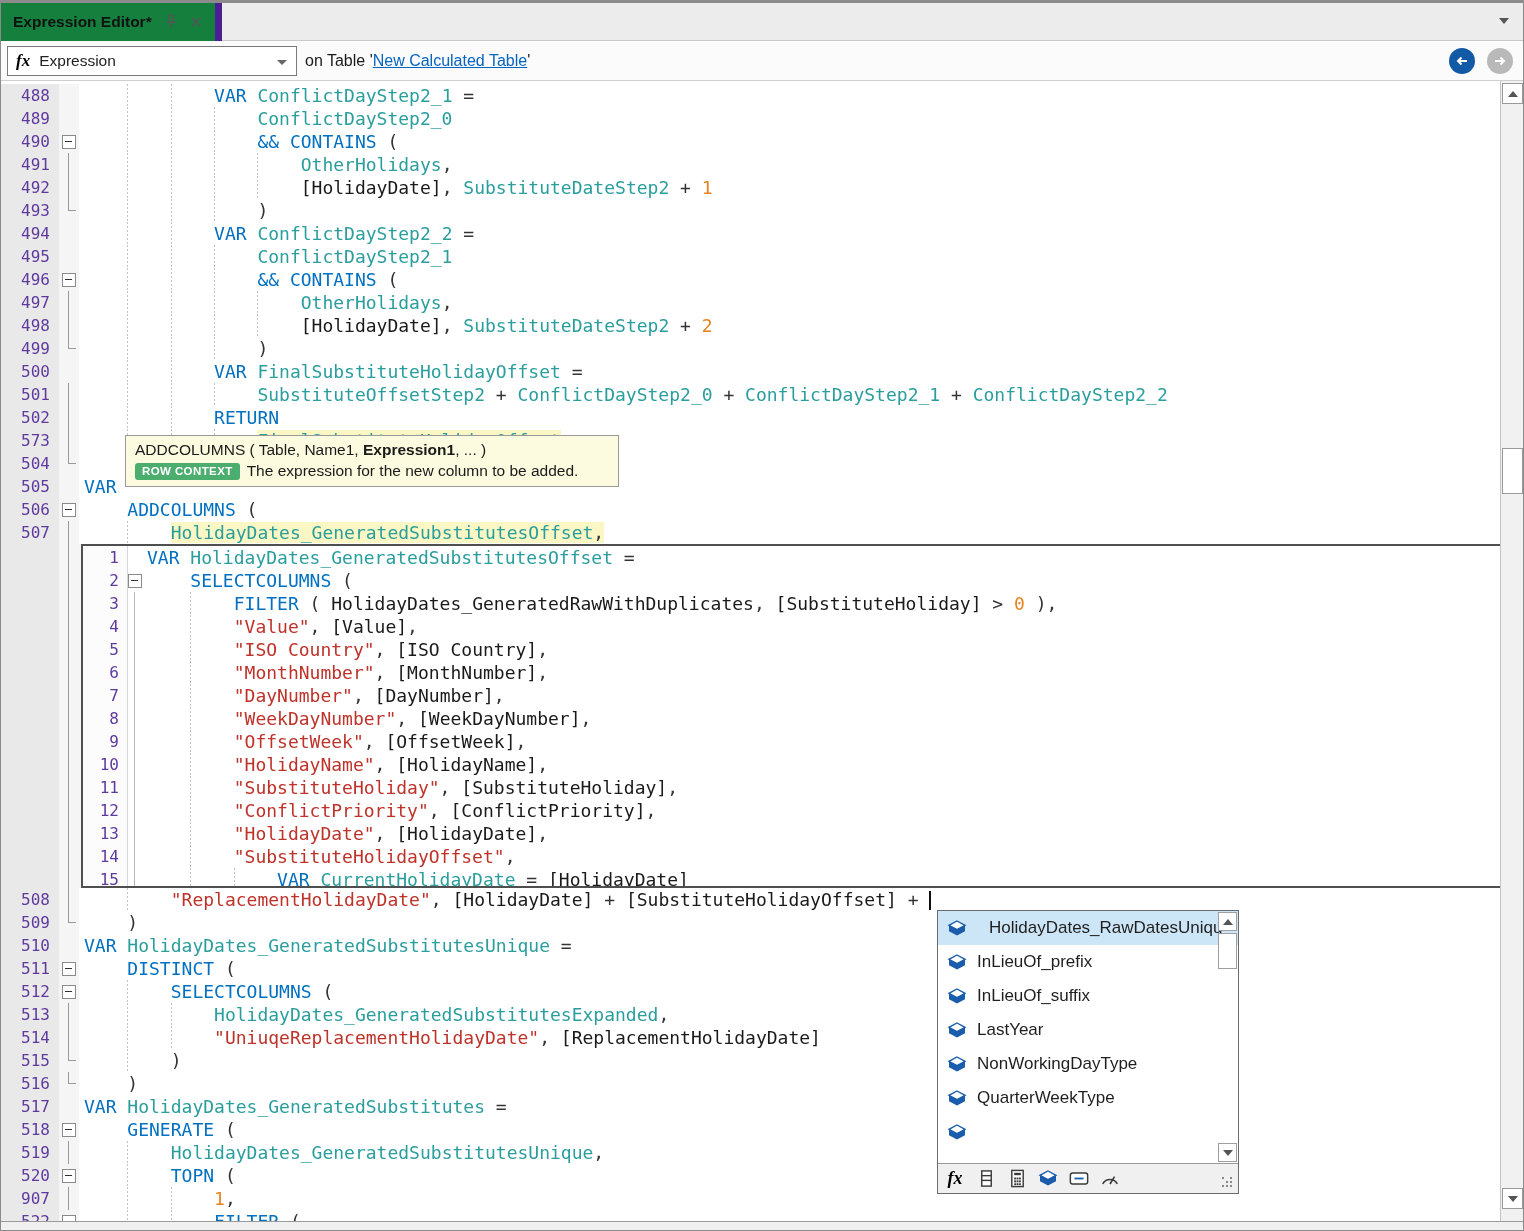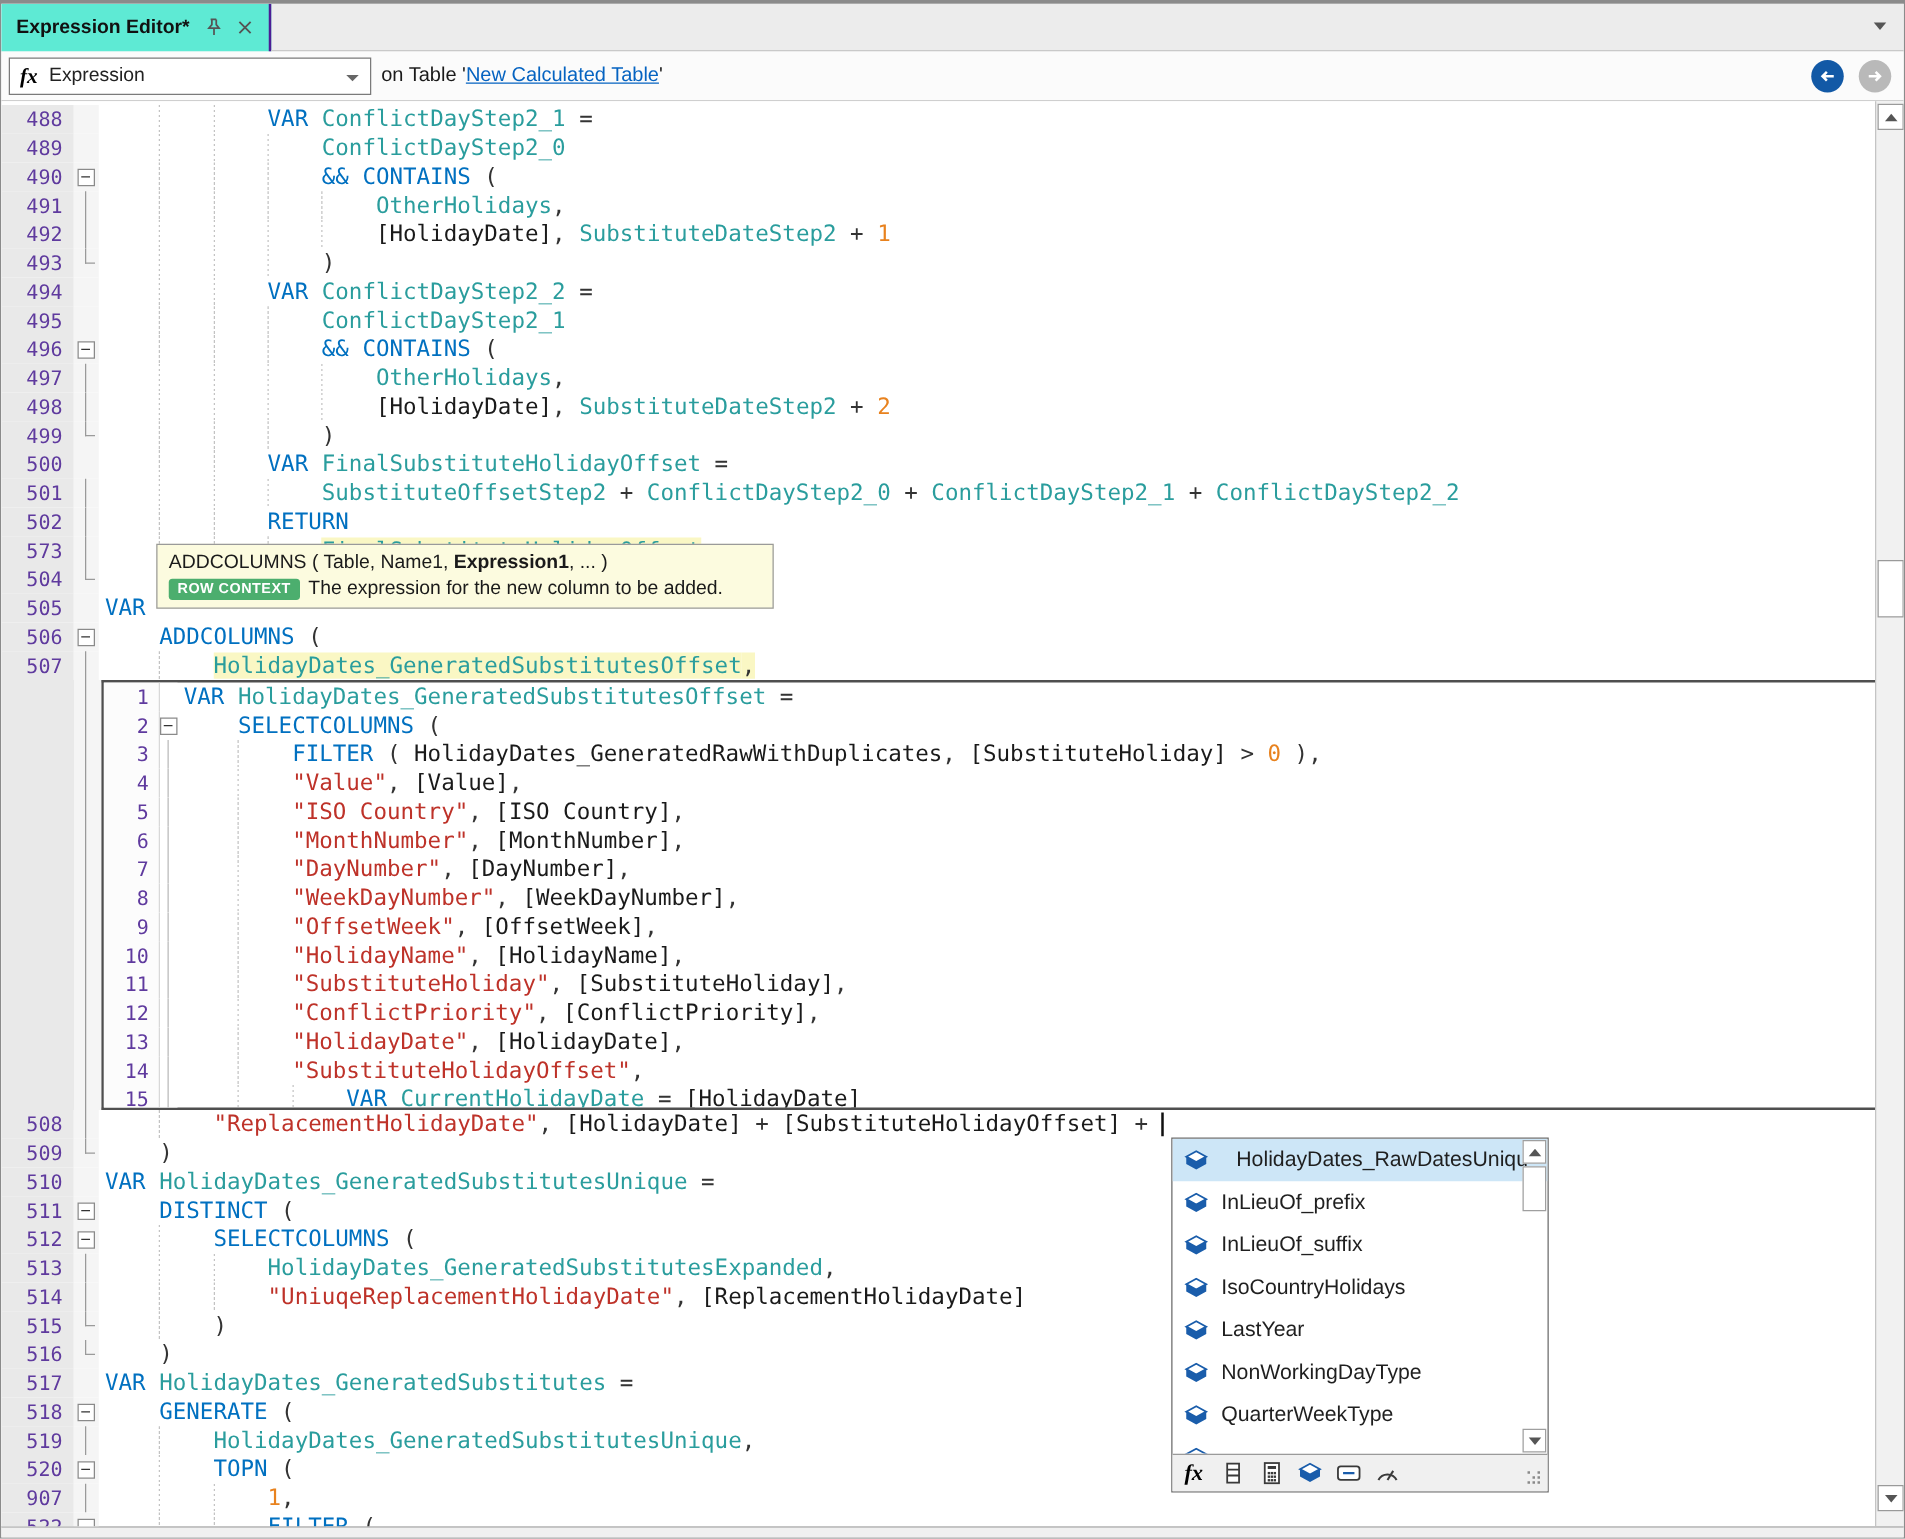--- a/index.html
+++ b/index.html
@@ -7,21 +7,21 @@
   :root{
     --k:#0070C0; --v:#2A9D9D; --t:#1A1A1A; --s:#BE3229; --n:#E8821E; --p:#333333;
     --ln:#5F3A9E; --hl:#FAF7C4; --badge:#4CAE6E; --sel:#CDE6F7; --link:#0563C1;
     --back:#1259A6; --blue:#1A5DAB;
   }
   .window{position:relative;width:1524px;height:1231px;border:1px solid #8b8b8b;border-top:3px solid #8b8b8b;
     display:flex;flex-direction:column;font-family:"Liberation Sans",sans-serif;overflow:hidden;background:#fff;}
 
   
   .tabbar{height:38px;background:#ececec;display:flex;align-items:stretch;position:relative;flex:0 0 auto;}
-  .tab{display:flex;align-items:center;padding:0 12px;background:#5eead4;border-right:2px solid #4c1d95;}
+  .tab{display:flex;align-items:center;padding:0 12px;background:#15803d;border-right:7px solid #4c1d95;}
   .tab-title{font-weight:bold;font-size:15.5px;color:#111;}
   .tab-icon{margin-left:11px;display:inline-flex;cursor:pointer;}
   .tabbar-rest{flex:1;border-bottom:1px solid #c9c9c9;position:relative;}
   .panel-menu{position:absolute;right:14px;top:15px;width:0;height:0;border-left:5px solid transparent;border-right:5px solid transparent;border-top:6px solid #555;cursor:pointer;}
 
   
   .toolbar{height:40px;background:#fbfbfb;border-bottom:1px solid #cfcfcf;display:flex;align-items:center;flex:0 0 auto;}
   .combo{width:290px;height:30px;margin-left:6px;border:1px solid #7a7a7a;background:#fff;display:flex;align-items:center;padding:0 8px;position:relative;cursor:pointer;}
   .fx-glyph{font-family:"Liberation Serif",serif;font-style:italic;font-weight:bold;font-size:17px;color:#000000;}
   .combo-label{margin-left:9px;font-size:15.5px;color:#222;}
@@ -439,29 +439,20 @@
                 <span class="lbl">InLieuOf_prefix</span>
               </li>
               <li class="ac-item">
                 <span class="icon">
                   <svg viewBox="0 0 20 17" width="20" height="17">
                     <polygon points="10,1 18,5.3 10,9.6 2,5.3" fill="#ffffff" stroke="#1A5DAB" stroke-width="1.4"></polygon>
                     <path d="M2 5.3 L2 11.2 L10 15.6 L18 11.2 L18 5.3 L10 9.6 Z" fill="#1A5DAB"></path>
                   </svg>
                 </span>
                 <span class="lbl">InLieuOf_suffix</span>
-              </li>
-              <li class="ac-item">
-                <span class="icon">
-                  <svg viewBox="0 0 20 17" width="20" height="17">
-                    <polygon points="10,1 18,5.3 10,9.6 2,5.3" fill="#ffffff" stroke="#1A5DAB" stroke-width="1.4"></polygon>
-                    <path d="M2 5.3 L2 11.2 L10 15.6 L18 11.2 L18 5.3 L10 9.6 Z" fill="#1A5DAB"></path>
-                  </svg>
-                </span>
-                <span class="lbl">IsoCountryHolidays</span>
               </li>
               <li class="ac-item">
                 <span class="icon">
                   <svg viewBox="0 0 20 17" width="20" height="17">
                     <polygon points="10,1 18,5.3 10,9.6 2,5.3" fill="#ffffff" stroke="#1A5DAB" stroke-width="1.4"></polygon>
                     <path d="M2 5.3 L2 11.2 L10 15.6 L18 11.2 L18 5.3 L10 9.6 Z" fill="#1A5DAB"></path>
                   </svg>
                 </span>
                 <span class="lbl">LastYear</span>
               </li>

